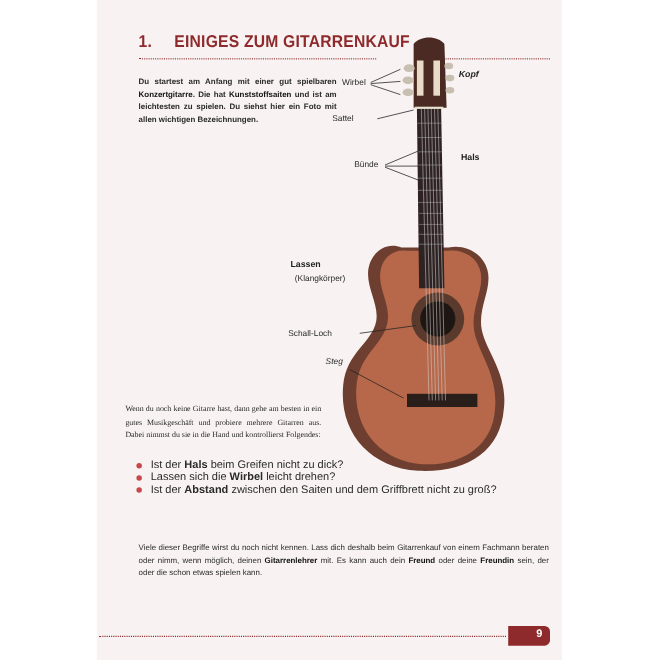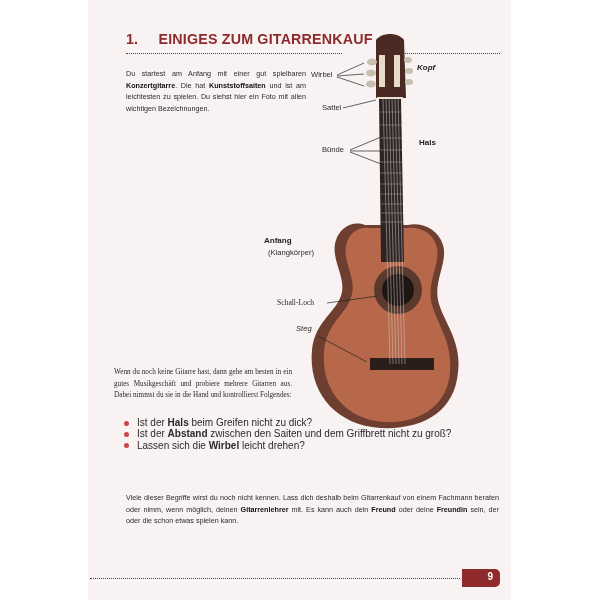--- a/index.html
+++ b/index.html
@@ -25,21 +25,21 @@
 <body>
 
 <div class="page"></div>
 
 <div class="title">
   <span class="num">1.</span><span>EINIGES ZUM GITARRENKAUF</span>
 </div>
 <div class="dots" style="left:126px; top:53px; width:216px;"></div>
 <div class="dots" style="left:405px; top:53px; width:95px;"></div>
 
-<div class="txt" style="left:126px; top:68px; width:180px; text-align:justify;"><span>Du startest am Anfang mit einer gut spielbaren </span><b>Konzertgitarre</b><span>. Die hat </span><b>Kunststoffsaiten</b><span> und ist am leichtesten zu spielen. Du siehst hier ein Foto mit allen wichtigen Bezeichnungen.</span></div>
+<div class="txt" style="left:126px; top:68px; width:180px; text-align:justify;font-weight:bold;"><span>Du startest am Anfang mit einer gut spielbaren </span><b>Konzertgitarre</b><span>. Die hat </span><b>Kunststoffsaiten</b><span> und ist am leichtesten zu spielen. Du siehst hier ein Foto mit allen wichtigen Bezeichnungen.</span></div>
 
 <svg class="guitar" width="600" height="600">
 
   <path d="M365 225 C352 220 340 228 336 240 C330 258 345 275 342 292 C338 312 315 320 312 350 C308 392 335 425 380 428 C425 430 455 410 458 372 C462 340 442 320 438 300 C434 280 448 262 443 245 C438 228 420 222 408 225 Z" fill="#6e3f30"></path>
   <path d="M370 228 C358 226 348 234 346 246 C343 262 356 278 352 294 C348 314 326 322 324 352 C321 392 348 420 384 422 C420 424 448 405 450 372 C453 340 434 320 431 300 C428 280 440 264 437 248 C434 232 418 226 408 228 Z" fill="#b7684a"></path>
 
   <circle cx="398" cy="290" r="24" fill="#5a3a2c"></circle>
   <circle cx="398" cy="290" r="16" fill="#1e1613"></circle>
 
   <rect x="370" y="358" width="64" height="12" fill="#2a1e1a"></rect>
@@ -87,35 +87,35 @@
     <line x1="343" y1="108" x2="376" y2="100"></line>
     <line x1="350" y1="150" x2="381" y2="137"></line>
       <line x1="350" y1="151" x2="381" y2="151"></line>
       <line x1="350" y1="152" x2="381" y2="164"></line>
     <line x1="327" y1="303" x2="378" y2="296"></line>
     <line x1="318" y1="336" x2="367" y2="362"></line>
   </g>
 </svg>
 
 <div class="lbl" style="left:311px; top:70px;">Wirbel</div>
-<div class="lbl" style="left:322px; top:103px;">Sattel</div>
+<div class="lbl" style="left:302px; top:103px;">Sattel</div>
 <div class="lbl" style="left:322px; top:145px;">Bünde</div>
 <div class="lblb" style="left:417px; top:63px;font-style:italic;">Kopf</div>
 <div class="lblb" style="left:419px; top:138px;">Hals</div>
-<div class="lblb" style="left:264px; top:236px;">Anfang</div>
+<div class="lblb" style="left:264px; top:236px;">Lassen</div>
 <div class="lbl" style="left:268px; top:248px;">(Klangkörper)</div>
-<div class="lbl" style="left:277px; top:298px;font-family:Liberation Serif, serif;">Schall-Loch</div>
+<div class="lbl" style="left:262px; top:298px;">Schall-Loch</div>
 <div class="lbl" style="left:296px; top:324px;font-style:italic;">Steg</div>
 
 <div class="txt" style="left:114px; top:367px; width:178px; text-align:justify;font-family:Liberation Serif, serif;">Wenn du noch keine Gitarre hast, dann gehe am besten in ein gutes Musikgeschäft und probiere mehrere Gitarren aus. Dabei nimmst du sie in die Hand und kontrollierst Folgendes:</div>
 
 <ul class="bullets">
     <li><span>Ist der </span><b>Hals</b><span> beim Greifen nicht zu dick?</span></li>
+    <li><span>Lassen sich die </span><b>Wirbel</b><span> leicht drehen?</span></li>
     <li><span>Ist der </span><b>Abstand</b><span> zwischen den Saiten und dem Griffbrett nicht zu groß?</span></li>
-    <li><span>Lassen sich die </span><b>Wirbel</b><span> leicht drehen?</span></li>
   </ul>
 
 <div class="txt" style="left:126px; top:492px; width:373px; text-align:justify;"><span>Viele dieser Begriffe wirst du noch nicht kennen. Lass dich deshalb beim Gitarrenkauf von einem Fachmann beraten oder nimm, wenn möglich, deinen </span><b>Gitarrenlehrer</b><span> mit. Es kann auch dein </span><b>Freund</b><span> oder deine </span><b>Freundin</b><span> sein, der oder die schon etwas spielen kann.</span></div>
 
 <div class="dots" style="left:90px; top:578px; width:370px;"></div>
 <div class="pagebox">
   <span>9</span>
 </div>
 
 </body></html>

